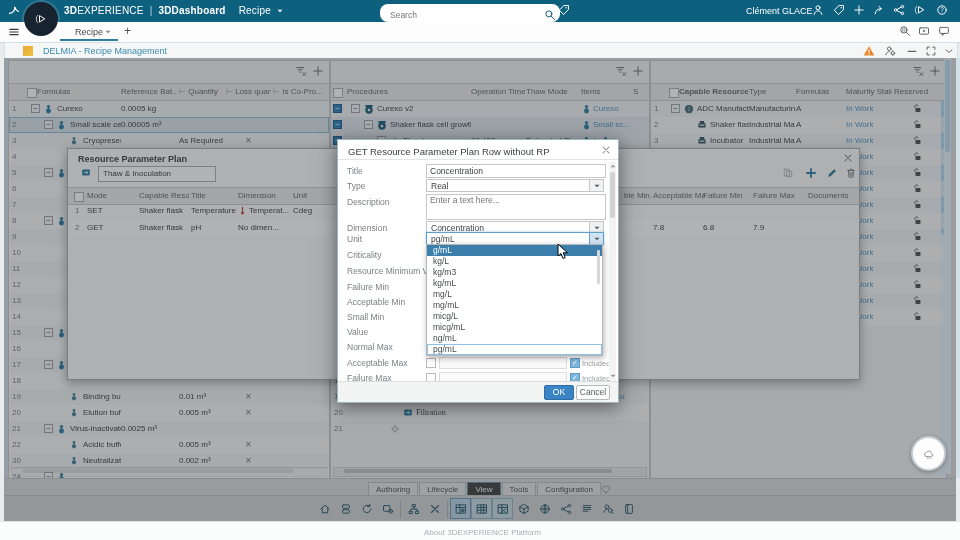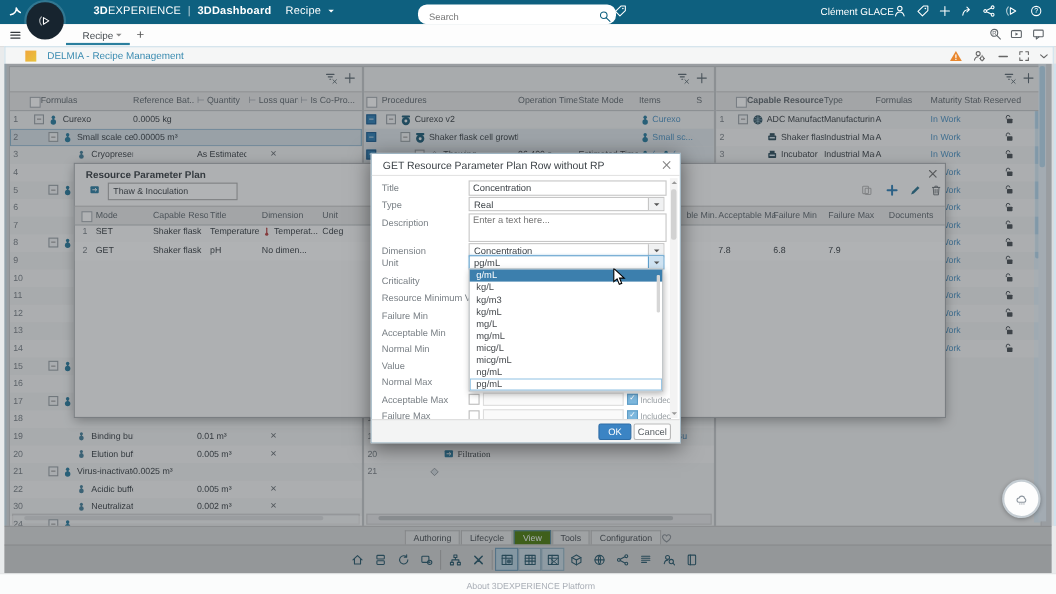--- a/index.html
+++ b/index.html
@@ -2,21 +2,21 @@
 <html><head>
 <meta charset="utf-8">
 <style>
   html,body{margin:0;padding:0;background:#9aa0a6;font-family:"Liberation Sans",sans-serif;}
   #screen{position:relative;width:960px;height:540px;background:#e9ebec;overflow:hidden;font-size:8px;color:#333;margin:0 auto;}
   .abs{position:absolute;}
   .ic{display:inline-flex;align-items:center;justify-content:center;vertical-align:middle;}
   .ic svg{display:block;}
   
   #topbar{position:absolute;left:0;top:0;width:960px;height:22px;background:#0e607f;color:#fff;}
-  #topbar .brand{position:absolute;left:85px;top:5px;font-size:10px;letter-spacing:.2px;white-space:nowrap;}
+  #topbar .brand{position:absolute;left:64px;top:5px;font-size:10px;letter-spacing:.2px;white-space:nowrap;}
   #topbar .b{font-weight:bold;}
   #searchpill{position:absolute;left:380px;top:4px;width:168px;height:14px;background:#fff;border-radius:8px;display:flex;align-items:center;padding:4px 4px 0 8px;}
   #searchpill input{flex:1;border:none;outline:none;font-size:8.5px;color:#444;background:transparent;font-family:"Liberation Sans",sans-serif;}
   
   #tabbar{position:absolute;left:0;top:22px;width:960px;height:20px;background:#fdfdfd;border-bottom:1px solid #d8d8d8;color:#444;}
   #compass{position:absolute;left:24px;top:2px;width:34px;height:34px;border-radius:50%;background:#17242f;z-index:6;display:flex;align-items:center;justify-content:center;box-shadow:0 0 0 2px rgba(255,255,255,.15);}
   
   #winhead{position:absolute;left:4px;top:42px;width:952px;height:16px;background:#f5f6f6;border:1px solid #cfe2ec;border-bottom:none;}
   #winhead .t{position:absolute;left:38px;top:3px;font-size:9px;color:#3a8bb0;}
   
@@ -55,21 +55,21 @@
   .dchk.on{background:#7db7dd;border-color:#5f9dc7;color:#fff;font-size:7px;line-height:8px;text-align:center;}
   .dfoot{position:absolute;left:0;right:0;bottom:0;height:20px;background:#f3f4f4;border-top:1px solid #ddd;}
   .btn{position:absolute;top:3px;height:13px;font-size:8.5px;line-height:13px;text-align:center;border-radius:2px;cursor:default;}
   #okbtn{right:44px;width:28px;background:#3b84c4;border:1px solid #2f6da6;color:#fff;}
   #cancelbtn{right:8px;width:32px;background:#fdfdfd;border:1px solid #b9b9b9;color:#5a6065;}
   
   #dim{position:absolute;left:4px;top:58px;width:952px;height:463px;background:rgba(38,44,50,.36);z-index:50;}
   
   #actionbar{position:absolute;left:4px;top:478px;width:952px;height:17px;background:#dadbdb;border-top:1px solid #c4c4c4;}
   .atab{height:13px;line-height:13px;padding:0 7px;font-size:8px;color:#4a5055;background:#e3e4e4;border:1px solid #bcbcbc;border-bottom:none;margin-right:1px;}
-  .atab.active{background:#4d7c0f;color:#f2f7f9;border-color:#5b8ba0;}
+  .atab.active{background:#404040;color:#f2f7f9;border-color:#5b8ba0;}
   #toolbar{position:absolute;left:4px;top:495px;width:952px;height:26px;background:#d2d3d3;border-top:1px solid #bfbfbf;}
   .tbox{width:21px;height:21px;display:flex;align-items:center;justify-content:center;color:#28586b;}
   .tbox.sel{background:#b9d3e2;border:1px solid #6f9cb8;box-sizing:border-box;}
   .tbox.sel2{background:#c8d9e3;border:1px solid #93b2c2;box-sizing:border-box;}
   .tsep{width:1px;height:18px;background:#b3b3b3;margin:0 2px;align-self:center;}
   #footerbar{position:absolute;left:0;top:521px;width:960px;height:19px;background:#fbfcfc;border-top:1px solid #e2e4e5;}
   #footerbar span{position:absolute;left:424px;top:6px;font-size:8px;color:#a9aeb6;}
   #chatbtn{position:absolute;left:911px;top:436px;width:31px;height:31px;border-radius:50%;background:#fdfdfd;border:2px solid #c5cdd3;box-shadow:0 1px 4px rgba(0,0,0,.3);z-index:60;display:flex;align-items:center;justify-content:center;color:#8a939c;}
   #edgescroll{position:absolute;left:944px;top:58px;width:7px;height:420px;background:#e9f3fa;z-index:12;}
   #edgescroll div{position:absolute;left:1px;top:2px;width:5px;height:92px;background:#b9daee;border-radius:2px;}
@@ -294,21 +294,21 @@
           <div class="cell" style="left: 18px; width: 94px;">
             <span class="ic" style="position: absolute; left: 42px; top: 2px;">
               <svg width="10" height="11" viewBox="0 0 16 16">
                 <circle cx="8" cy="4.6" r="2.2" fill="#47809b"></circle>
                 <circle cx="8" cy="10.8" r="3.4" fill="#47809b"></circle>
                 <rect x="7" y="4" width="2" height="5" fill="#47809b"></rect>
               </svg>
             </span>
             <div style="position: absolute; left: 56px; top: 0px; line-height: 16px; white-space: nowrap;">Cryopreserv...</div>
           </div>
-          <div class="cell" style="left: 170px; width: 45px;">As Estimated</div>
+          <div class="cell" style="left: 170px; width: 45px;">As Required</div>
           <div class="cell" style="left: 217px; width: 45px; text-align: center; color: rgb(106, 112, 117); font-size: 10px;">×</div>
         </div>
         <div class="trow odd" style="top: 88px;">
           <div class="cell num" style="left: 0px; width: 16px;">4</div>
           <div class="cell" style="left: 18px; width: 94px;"></div>
         </div>
         <div class="trow" style="top: 104px;">
           <div class="cell num" style="left: 0px; width: 16px;">5</div>
           <div class="cell" style="left: 18px; width: 94px;">
             <div class="exp" style="left: 17px;">−</div>
@@ -501,21 +501,21 @@
             <path d="M8 2.5v11M2.5 8h11"></path>
           </svg>
         </span>
       <div class="hscroll" style="bottom:2px;">
           <div class="hthumb" style="left:10px;width:268px;"></div>
         </div>
     <div class="thead" style="top: 22px;">
           <div class="chkbox" style="left: 2px;"></div>
           <div class="hcell" style="left: 16px; width: 100px;">Procedures</div>
           <div class="hcell" style="left: 140px; width: 54px;">Operation Time</div>
-          <div class="hcell" style="left: 195px; width: 52px;">State Mode</div>
+          <div class="hcell" style="left: 195px; width: 52px;">Thaw Mode</div>
           <div class="hcell" style="left: 250px; width: 40px;">Items</div>
           <div class="hcell" style="left: 302px; width: 12px;">S</div>
         </div>
         <div class="trow" style="top: 40px;">
           <div class="bluechk" style="left: 2px;">−</div>
           <div class="cell" style="left: 16px; width: 124px;">
             <div class="exp" style="left: 4px;">−</div>
             <span class="ic" style="position: absolute; left: 16px; top: 2px;">
               <svg width="12" height="12" viewBox="0 0 16 16">
                 <rect x="3" y="2.6" width="10" height="2.6" rx="1" fill="#1e5d78"></rect>
@@ -1208,21 +1208,21 @@
               <path d="M3 5.5l5 5 5-5z" fill="currentColor"></path>
             </svg>
           </span>
         </span>
     </div>
 
     <span class="drow-label" style="top:110px;">Criticality</span>
     <span class="drow-label" style="top:126px;">Resource Minimum Value</span>
     <span class="drow-label" style="top:142px;">Failure Min</span>
     <span class="drow-label" style="top:157px;">Acceptable Min</span>
-    <span class="drow-label" style="top:172px;">Normal Min</span>
+    <span class="drow-label" style="top:172px;">Small Min</span>
     <span class="drow-label" style="top:187px;">Value</span>
     <span class="drow-label" style="top:202px;">Normal Max</span>
 
     <div id="unitlist">
         <div class="uitem hi">g/mL</div>
         <div class="uitem">kg/L</div>
         <div class="uitem">kg/m3</div>
         <div class="uitem">kg/mL</div>
         <div class="uitem">mg/L</div>
         <div class="uitem">mg/mL</div>

